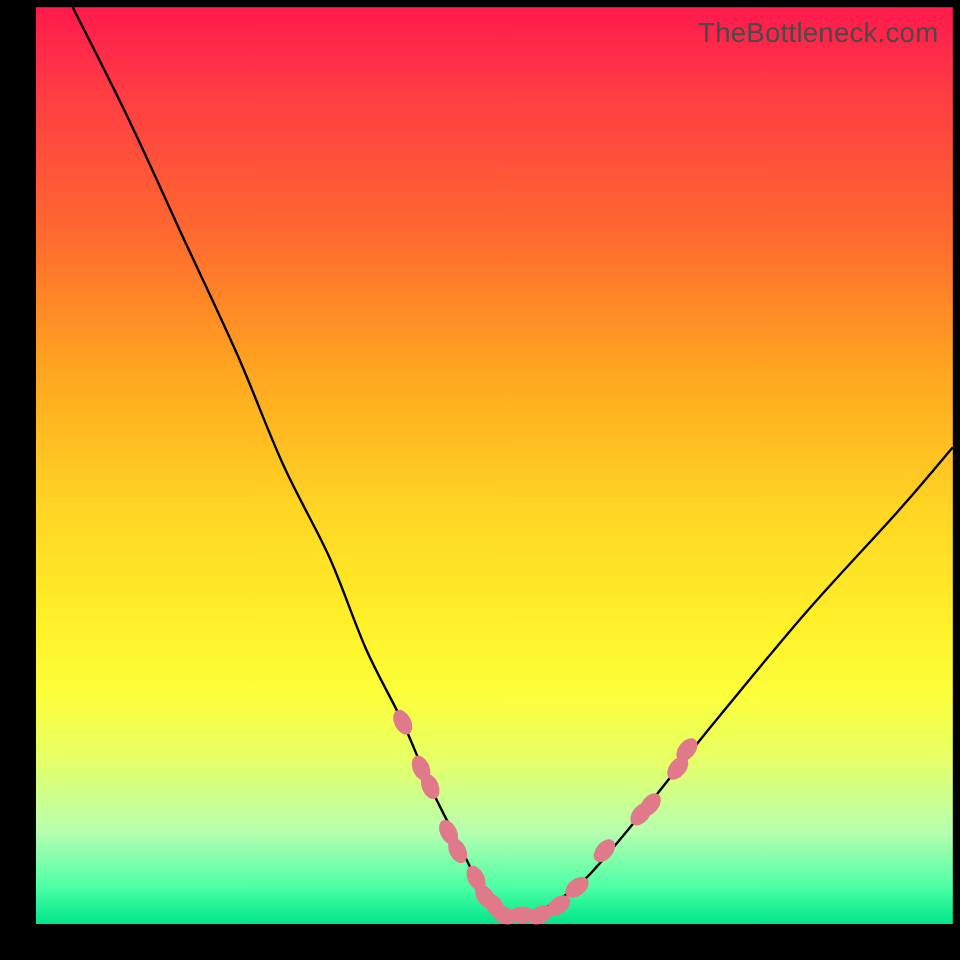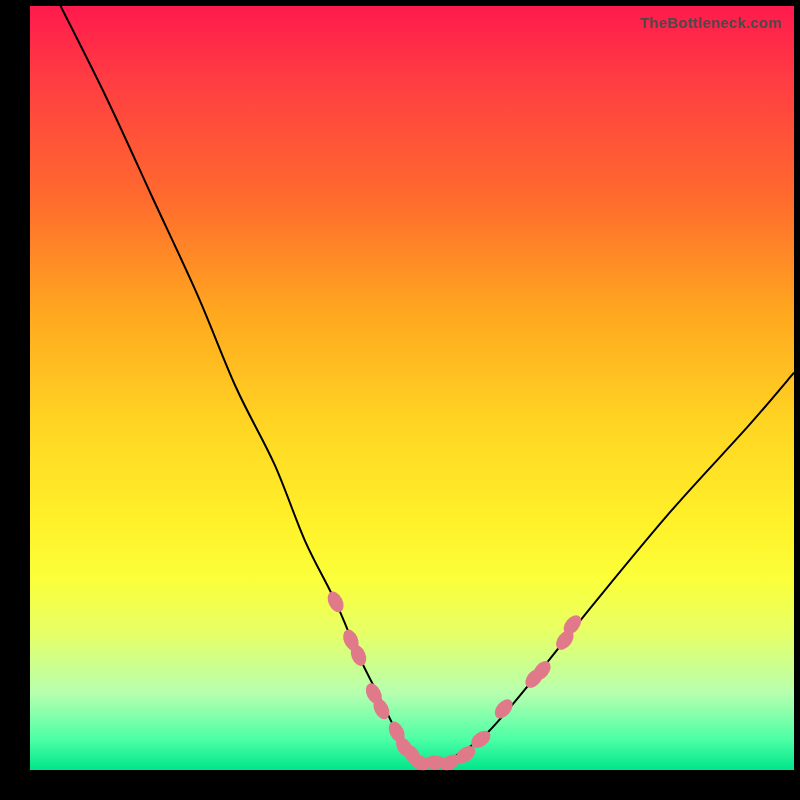--- a/index.html
+++ b/index.html
@@ -34,22 +34,22 @@
       #e7ff66 82%,
       #b6ffb0 90%,
       #4cffa5 96%,
       #00e58a 100%);
   }
   .credit {
     position: absolute;
     top: 8px;
     right: 12px;
     color: #4a4a4a;
-    font-size: 15px;
-    font-weight: 700;
+    font-size: 23px;
+    font-weight: 400;
     letter-spacing: 0.2px;
     pointer-events: none;
   }
   svg.overlay {
     position: absolute;
     left: 0;
     top: 0;
     width: 764px;
     height: 764px;
     overflow: visible;

